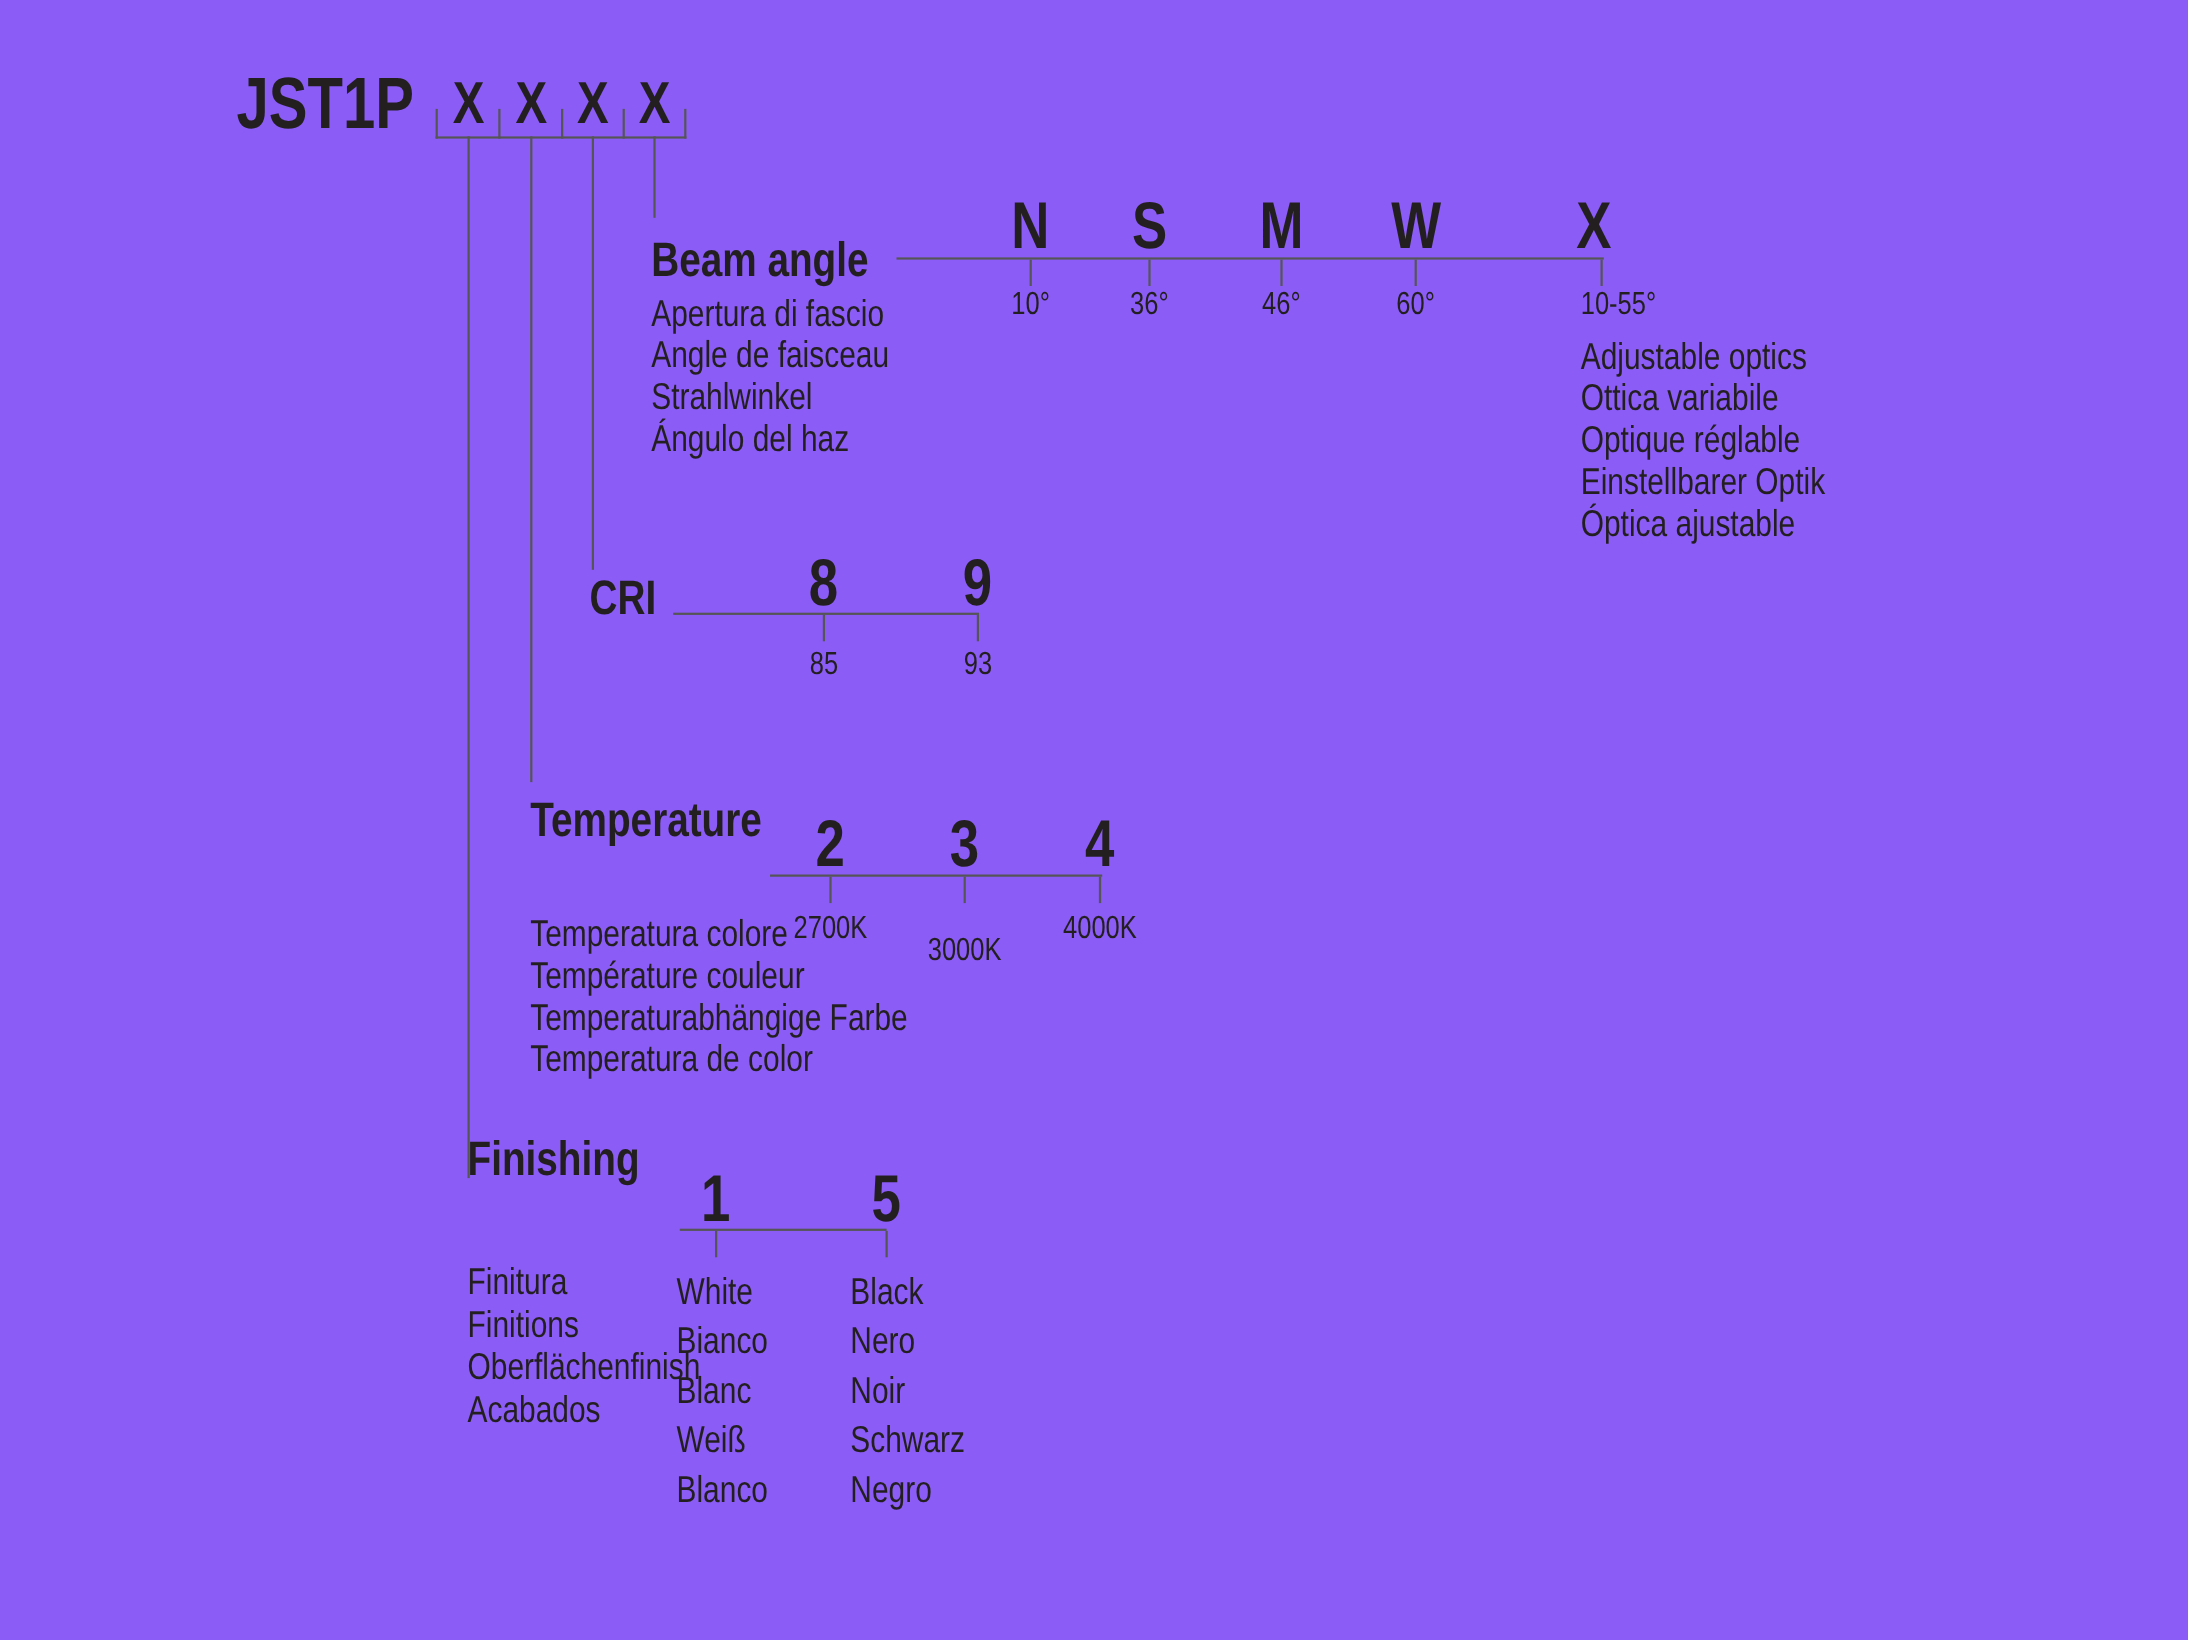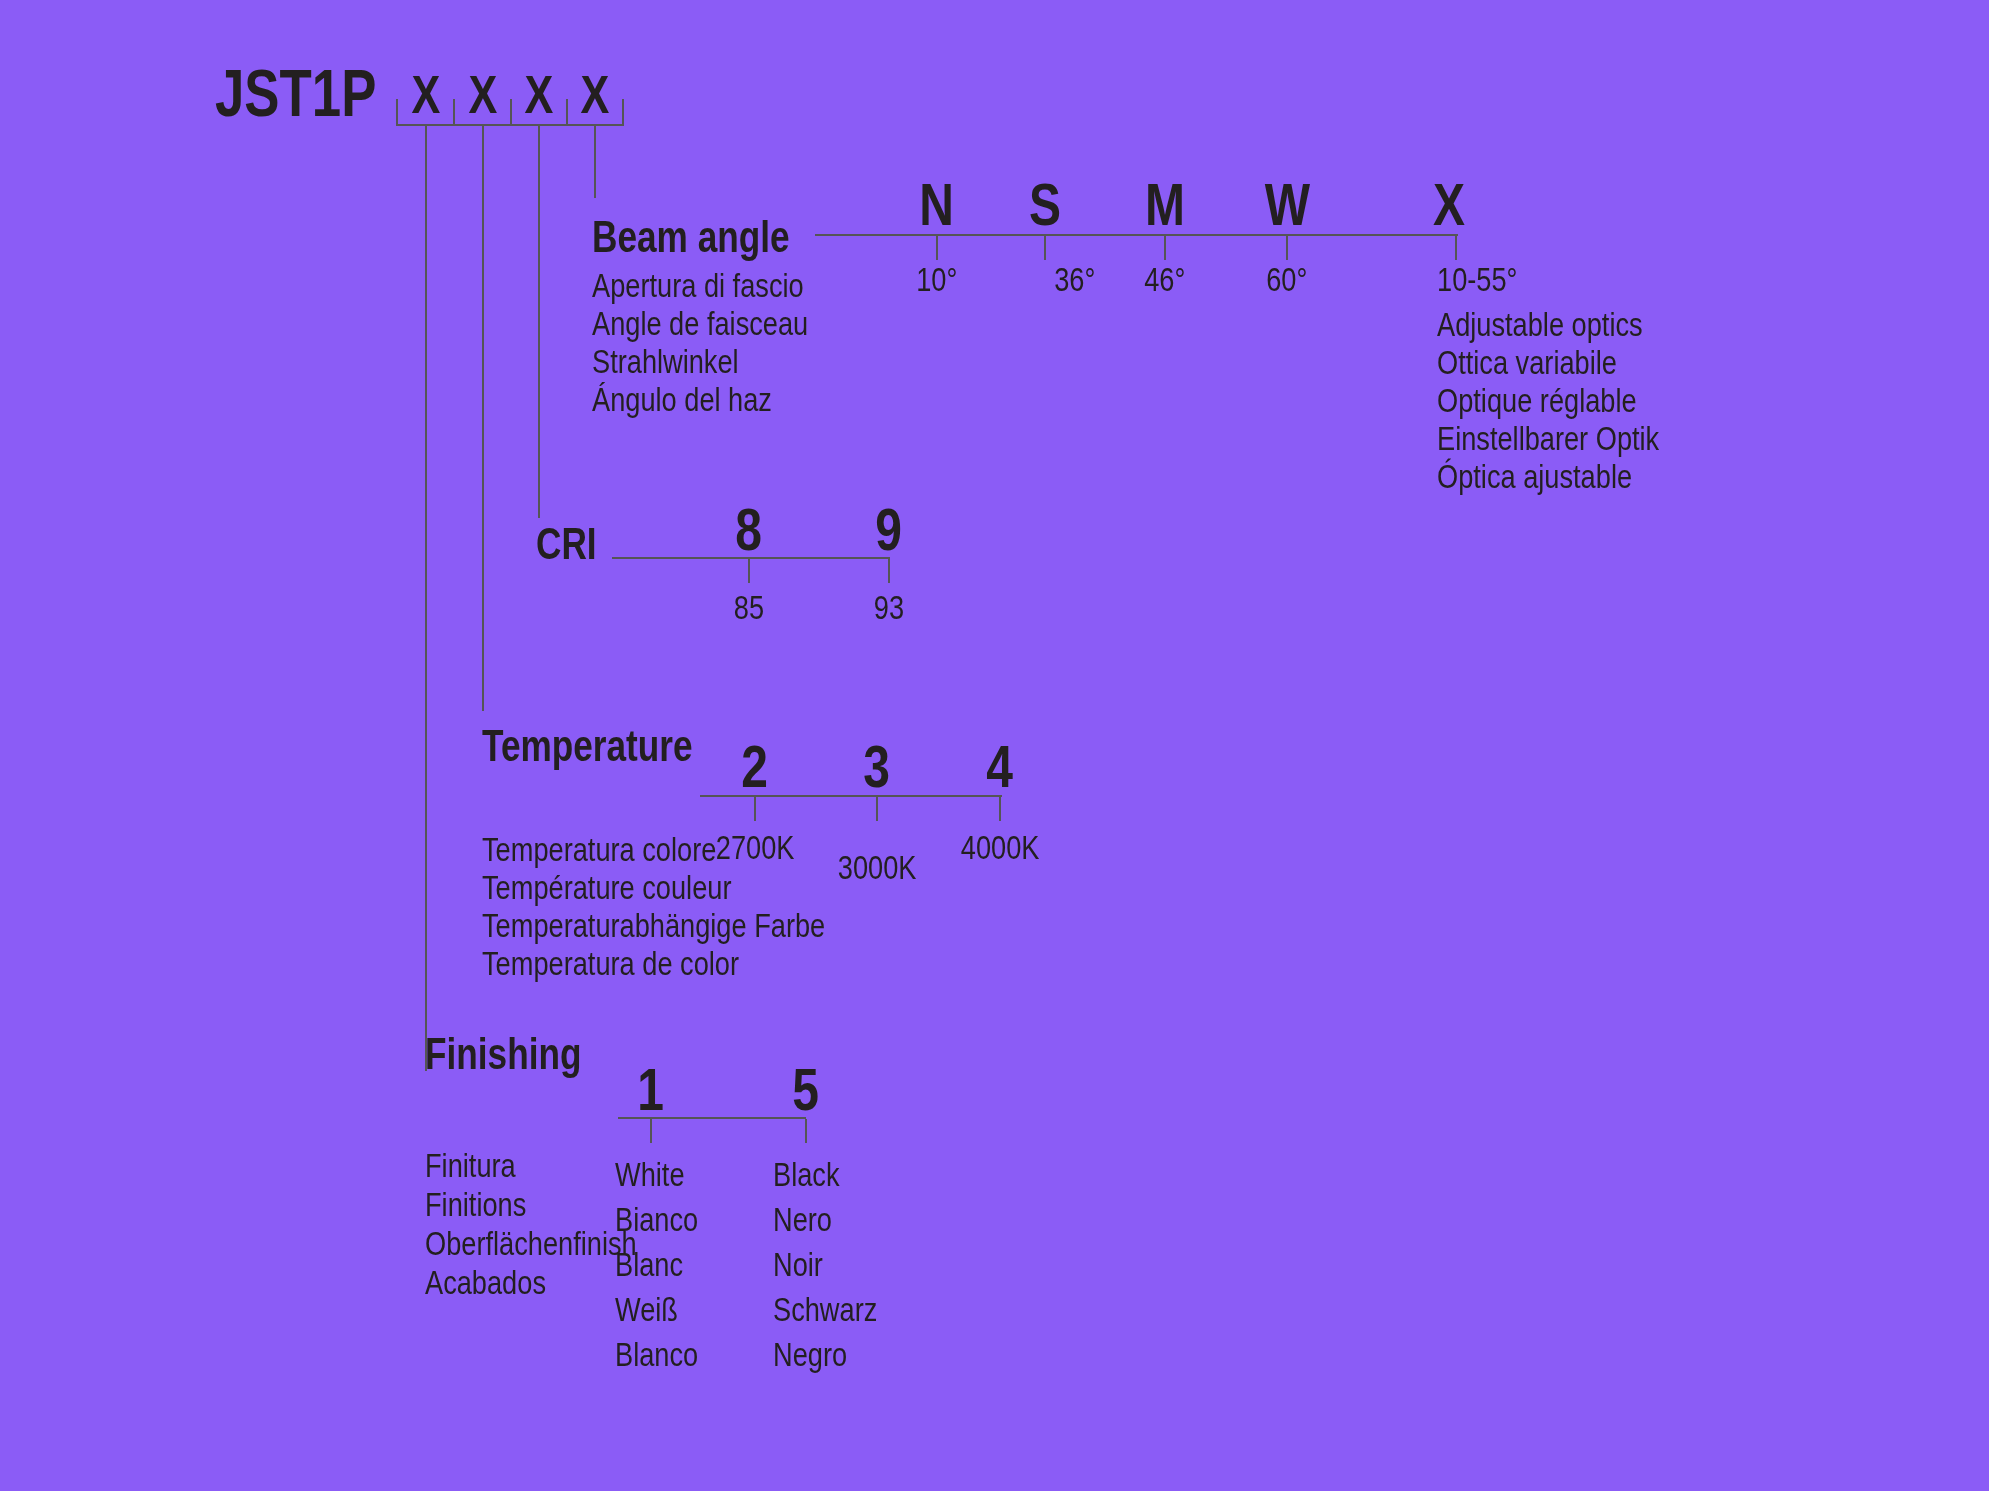--- a/index.html
+++ b/index.html
@@ -4,21 +4,21 @@
 <style>
   html,body{margin:0;padding:0;background:#ffffff;}
   #canvas{position:relative;width:1989px;height:1491px;background:#8b5cf6;overflow:hidden;
           font-family:"Liberation Sans","DejaVu Sans",sans-serif;color:#231f20;}
   .abs{position:absolute;white-space:nowrap;}
   .ln{position:absolute;background:#555555;}
   .b66{font-size:66px;font-weight:bold;line-height:1;}
   .b54{font-size:54px;font-weight:bold;line-height:1;}
   .b60{font-size:60px;font-weight:bold;line-height:1;}
   .b44{font-size:44px;font-weight:bold;line-height:1;}
-  .r34{font-size:34px;line-height:1;text-decoration:underline;}
+  .r34{font-size:29px;line-height:1;text-decoration:underline;}
   .lh38 div{line-height:38px;font-size:34px;}
   .lh39 div{line-height:39px;font-size:34px;}
   .lh45 div{line-height:45px;font-size:34px;}
   .lh48 div{line-height:48px;}
   .ctr{text-align:center;}
   
   .sq{display:inline-block;transform:scaleX(0.8);transform-origin:left top;}
   .sqc{display:inline-block;transform:scaleX(0.8);transform-origin:center top;}
 </style>
 </head>
@@ -60,21 +60,21 @@
   <div class="abs b60 ctr" style="left:1227px;top:175px;width:120px;"><span class="sqc">W</span></div>
   <div class="abs b60 ctr" style="left:1389px;top:175px;width:120px;"><span class="sqc">X</span></div>
 
   <div class="ln" style="left:936px;top:236px;width:2px;height:24px;"></div>
   <div class="ln" style="left:1044px;top:236px;width:2px;height:24px;"></div>
   <div class="ln" style="left:1164px;top:236px;width:2px;height:24px;"></div>
   <div class="ln" style="left:1286px;top:236px;width:2px;height:24px;"></div>
   <div class="ln" style="left:1455px;top:236px;width:2px;height:24px;"></div>
 
   <div class="abs r34 ctr" style="left:867px;top:262px;width:140px;"><span class="sqc">10°</span></div>
-  <div class="abs r34 ctr" style="left:1005px;top:262px;width:140px;"><span class="sqc">36°</span></div>
+  <div class="abs r34 ctr" style="left:975px;top:262px;width:140px;"><span class="sqc">36°</span></div>
   <div class="abs r34 ctr" style="left:1095px;top:262px;width:140px;"><span class="sqc">46°</span></div>
   <div class="abs r34 ctr" style="left:1217px;top:262px;width:140px;"><span class="sqc">60°</span></div>
   <div class="abs r34" style="left:1437px;top:262px;"><span class="sq">10-55°</span></div>
 
   <div class="abs lh38" style="left:1437px;top:305px;">
     <div><span class="sq">Adjustable optics</span></div>
     <div><span class="sq">Ottica variabile</span></div>
     <div><span class="sq">Optique réglable</span></div>
     <div><span class="sq">Einstellbarer Optik</span></div>
     <div><span class="sq">Óptica ajustable</span></div>

